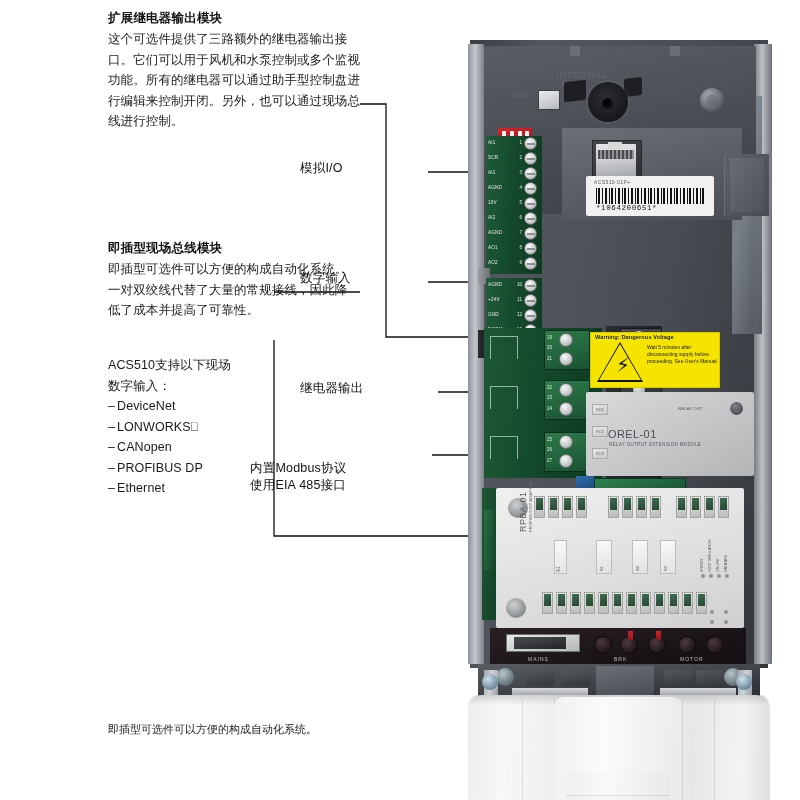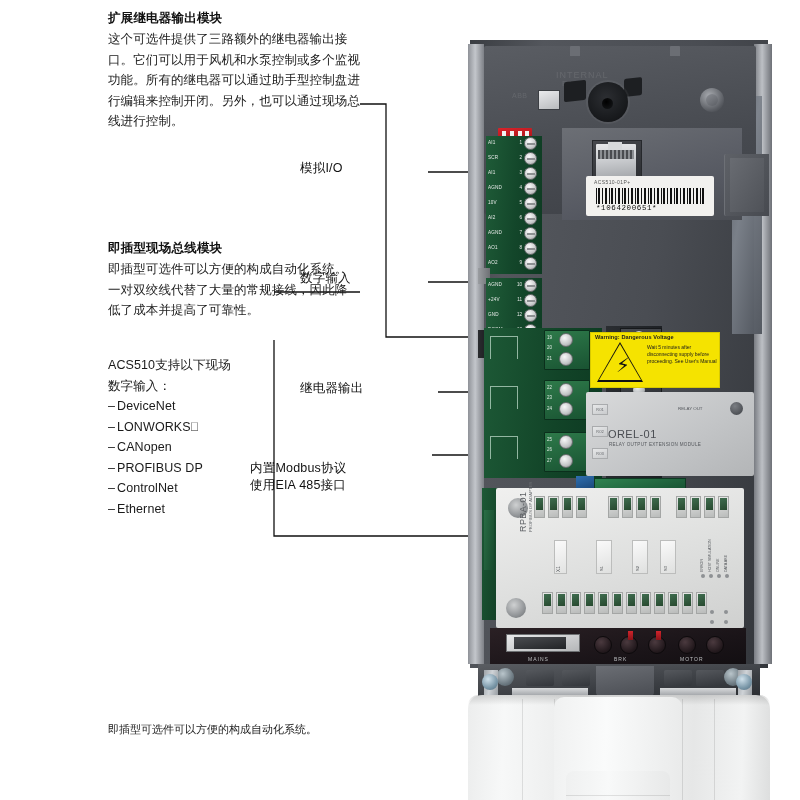--- a/index.html
+++ b/index.html
@@ -561,21 +561,20 @@
   </div>
 
   <div class="txt-block" id="list-fieldbus">
     <p class="list-lead">ACS510支持以下现场</p>
     <p class="list-lead">数字输入：</p>
     <ul class="list-items">
       <li><span class="dash">–</span><span>DeviceNet</span></li>
       <li><span class="dash">–</span><span>LONWORKS⎕</span></li>
       <li><span class="dash">–</span><span>CANopen</span></li>
       <li><span class="dash">–</span><span>PROFIBUS DP</span></li>
-      <li><span class="dash">–</span><span>ControlNet</span></li>
       <li><span class="dash">–</span><span>Ethernet</span></li>
     </ul>
   </div>
 
   <div class="rlabel" id="lbl-analog">模拟I/O</div>
   <div class="rlabel" id="lbl-digital">数字输入</div>
   <div class="rlabel" id="lbl-relayout">继电器输出</div>
   <div class="rlabel" id="lbl-modbus">
     <div>内置Modbus协议</div>
     <div>使用EIA 485接口</div>

